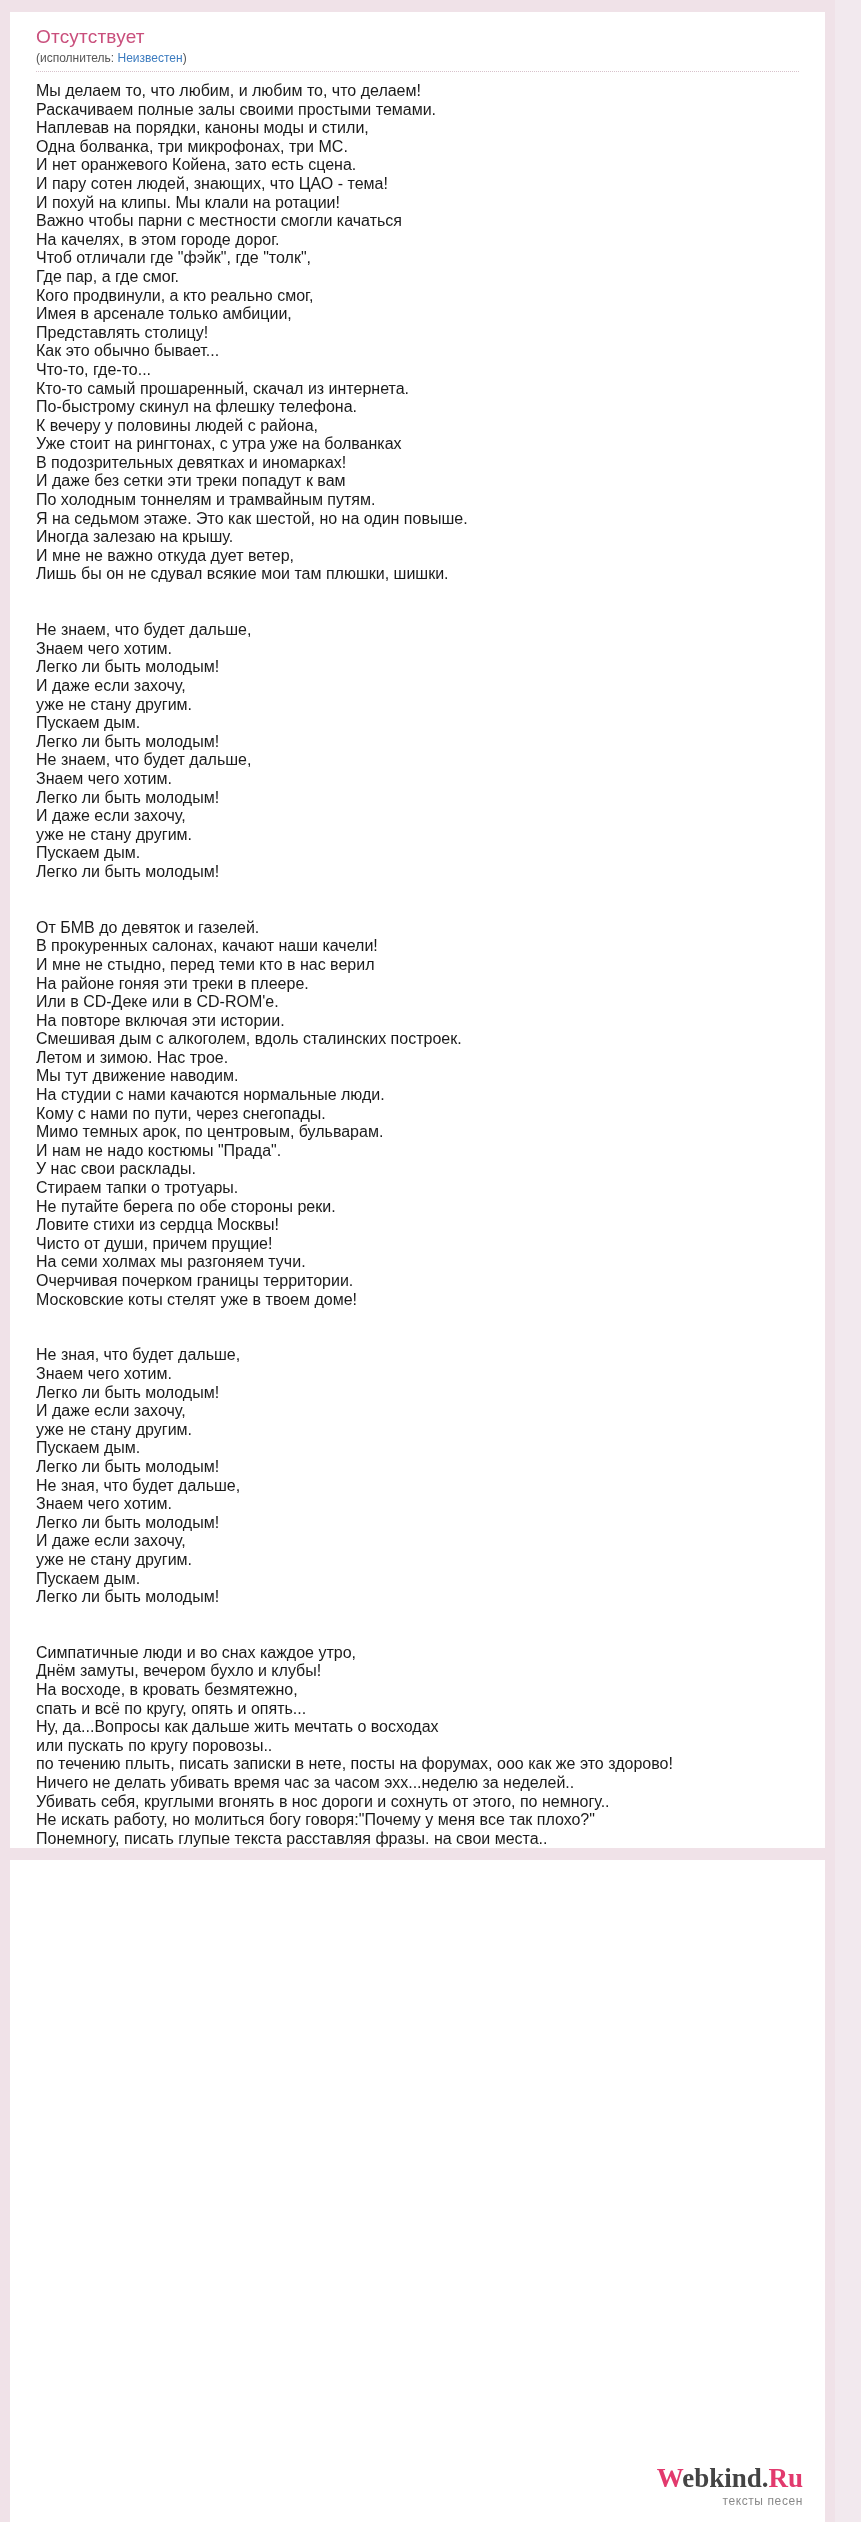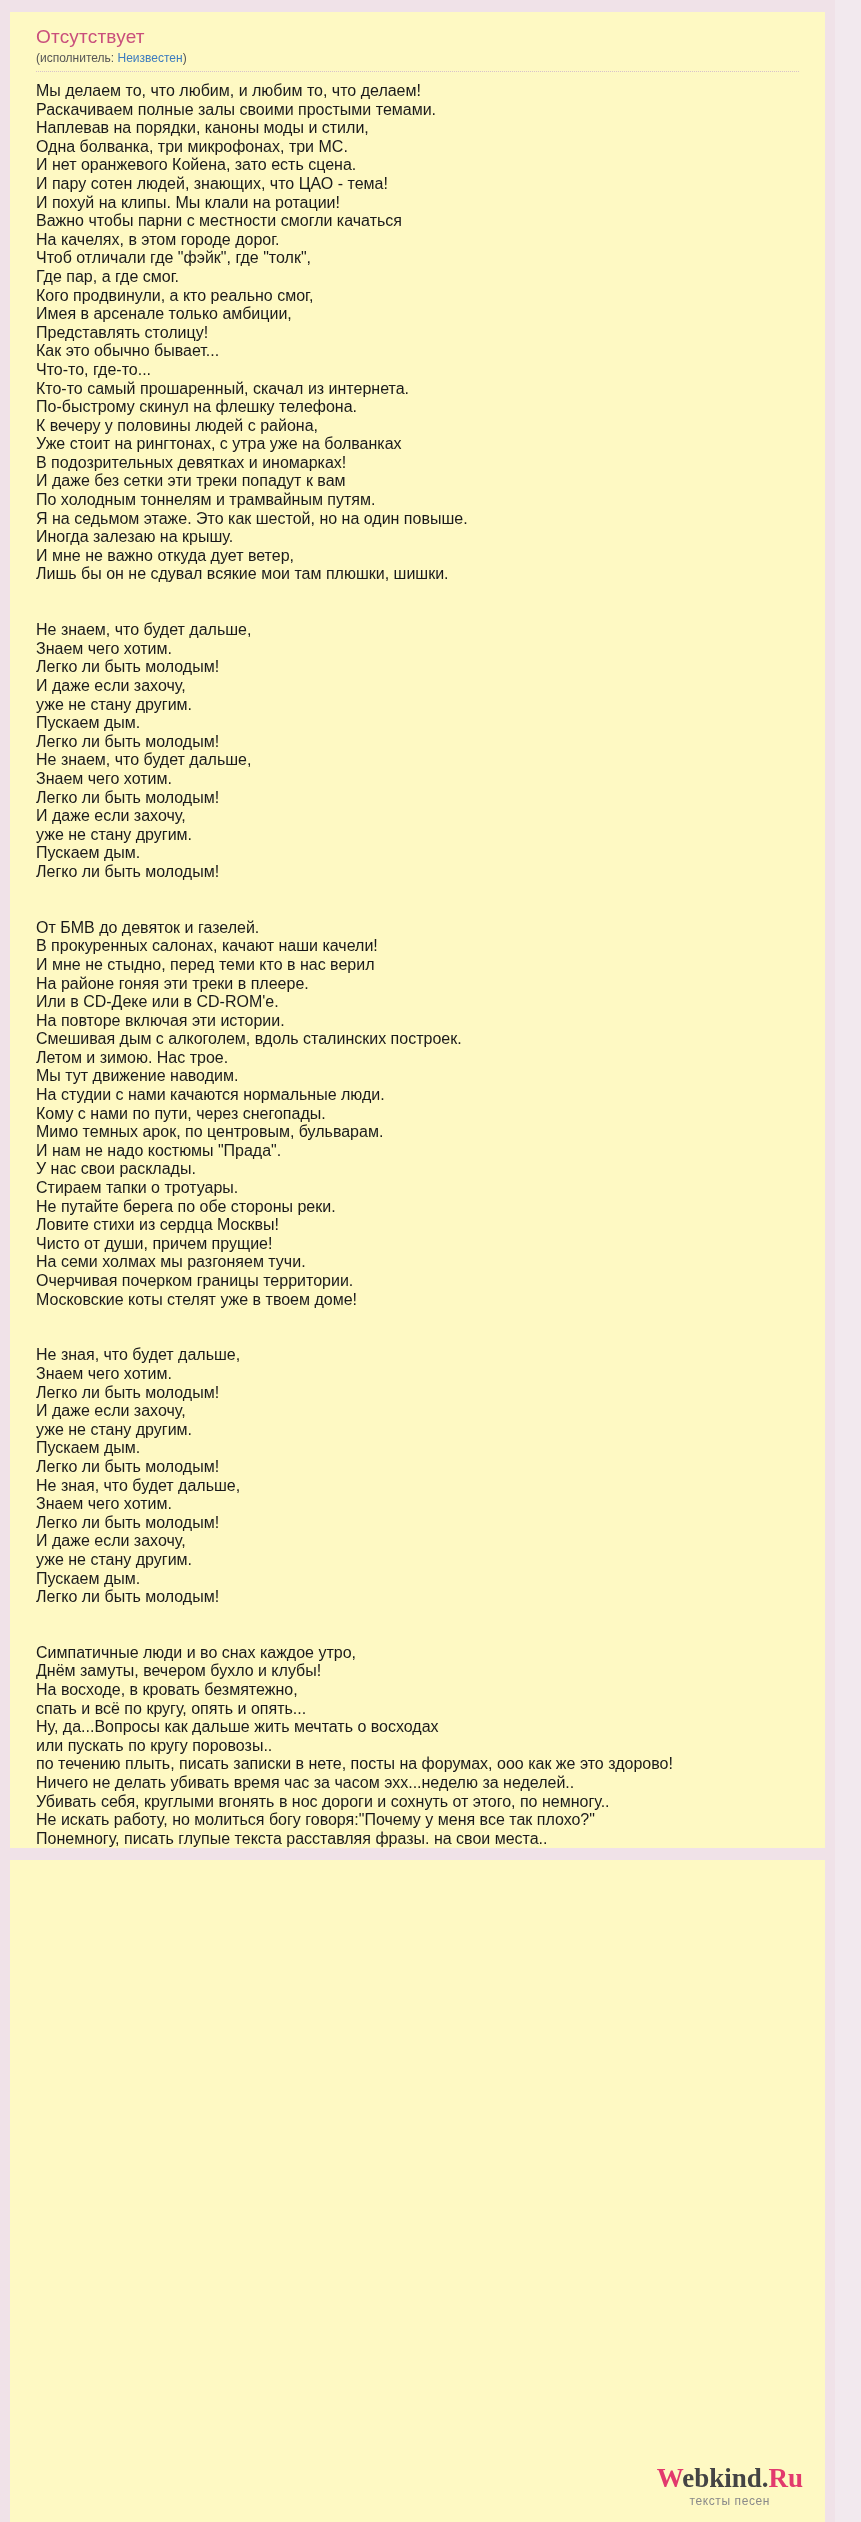--- a/index.html
+++ b/index.html
@@ -11,21 +11,21 @@
     width: 861px;
     min-height: 2522px;
     font-family: "Liberation Sans", sans-serif;
     -webkit-font-smoothing: antialiased;
   }
   .page {
     position: relative;
     width: 835px;
     min-height: 2522px;
     box-sizing: border-box;
-    background: #fef9c3;
+    background: #ffffff;
     border-left: 10px solid #f0e2e8;
     border-right: 10px solid #f0e2e8;
   }
   .frame-top {
     height: 12px;
     background: #f0e2e8;
   }
   .content {
     padding: 10px 26px 0 26px;
   }
@@ -55,21 +55,21 @@
     font-size: 16px;
     line-height: 18.6px;
     color: #1a1a1a;
     white-space: pre-wrap;
     word-wrap: break-word;
   }
   .watermark {
     position: absolute;
     right: 22px;
     bottom: 14px;
-    text-align: center;
+    text-align: right;
     user-select: none;
   }
   .wm-main {
     font-size: 27px;
     font-weight: bold;
     line-height: 27px;
     font-family: "Liberation Serif", serif;
   }
   .wm-w { color: #e23a6e; }
   .wm-ebkind { color: #444; }

